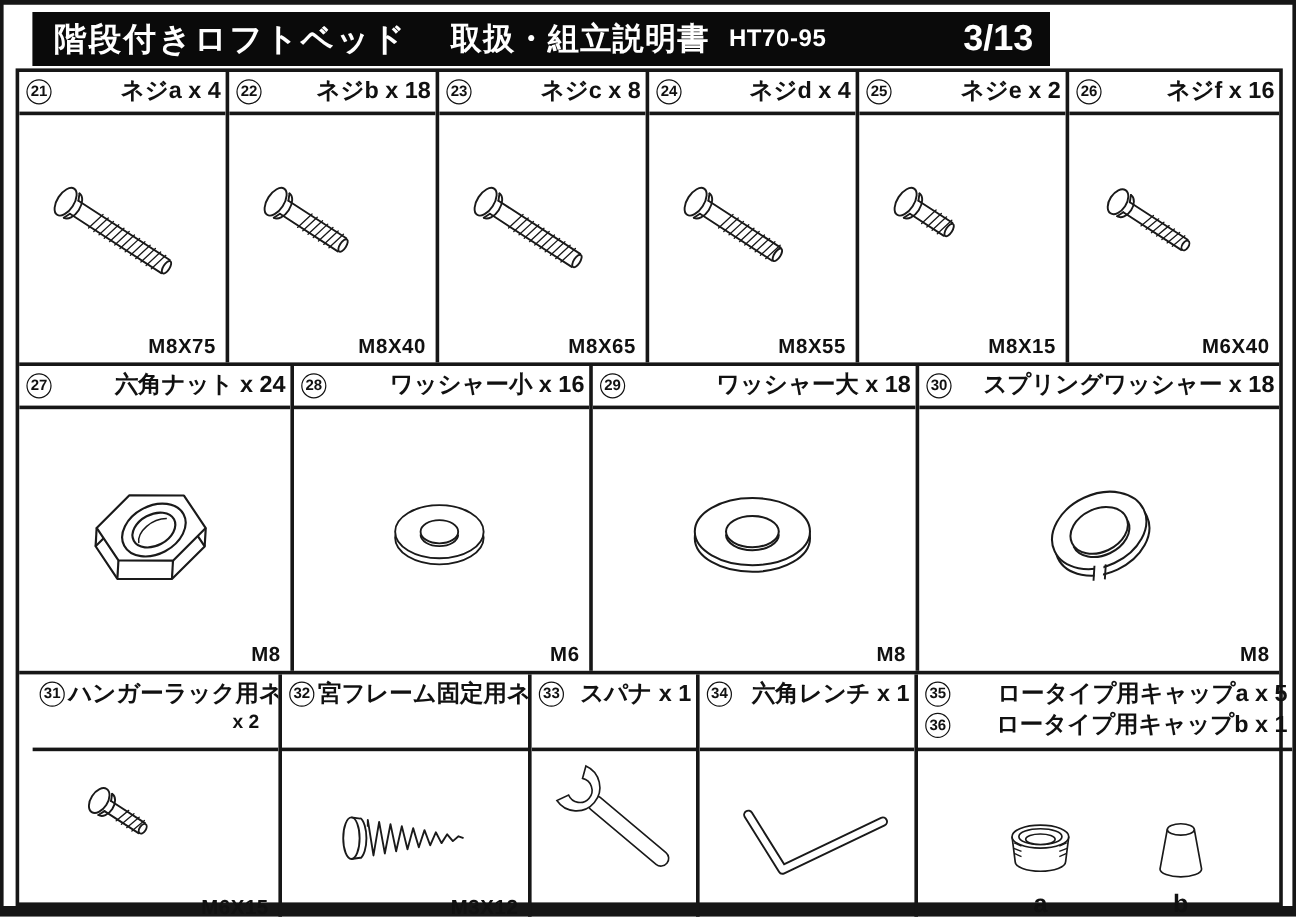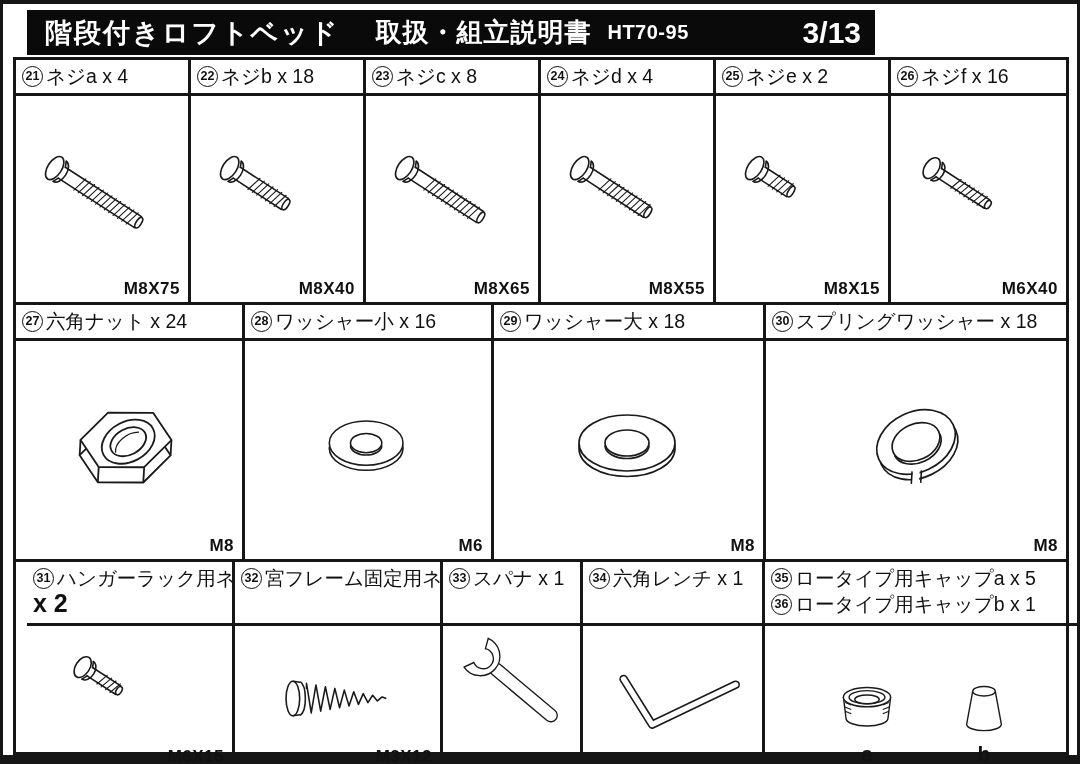--- a/index.html
+++ b/index.html
@@ -18,26 +18,26 @@
          border:3px solid #161616;background:#fff;}
   .row{display:grid;box-sizing:border-box;border-bottom:3px solid #161616;}
   .row:last-child{border-bottom:none;}
   .cell{position:relative;box-sizing:border-box;border-right:3px solid #161616;
         display:flex;flex-direction:column;overflow:hidden;}
   .cell:last-child{border-right:none;}
   .label-strip{box-sizing:border-box;border-bottom:3px solid #161616;
                padding:3px 4px 2px 6px;font-weight:bold;}
   .row1 .label-strip,.row2 .label-strip{height:36px;}
   .row3 .label-strip{height:64px;}
-  .lline{display:flex;align-items:center;white-space:nowrap;line-height:26px;}
+  .lline{display:flex;align-items:center;white-space:nowrap;line-height:26px;justify-content:space-between;}
   .cnum{display:inline-flex;align-items:center;justify-content:center;flex:0 0 auto;
         width:21px;height:21px;border:1.7px solid #111;border-radius:50%;
         font-size:12.5px;font-weight:bold;margin-right:3px;box-sizing:border-box;}
-  .ltxt{font-size:19.5px;font-weight:normal;letter-spacing:0;}
-  .qty{padding-right:12px;font-size:25px;font-weight:bold;line-height:24px;}
+  .ltxt{font-size:19.5px;font-weight:bold;letter-spacing:0;}
+  .qty{text-align:right;padding-right:12px;font-size:16px;font-weight:bold;line-height:24px;}
   .art{flex:1;display:flex;align-items:center;justify-content:center;position:relative;}
   .size{position:absolute;right:8px;bottom:3px;font-size:17px;font-weight:bold;letter-spacing:0.5px;}
   .caps-art{display:flex;gap:56px;align-items:flex-end;justify-content:center;padding-bottom:6px;}
   .fig{display:flex;flex-direction:column;align-items:center;}
   .cap-caption{font-size:21px;font-weight:bold;margin-top:2px;line-height:20px;}
   svg{display:block;}
 </style>
 </head>
 <body>
 

